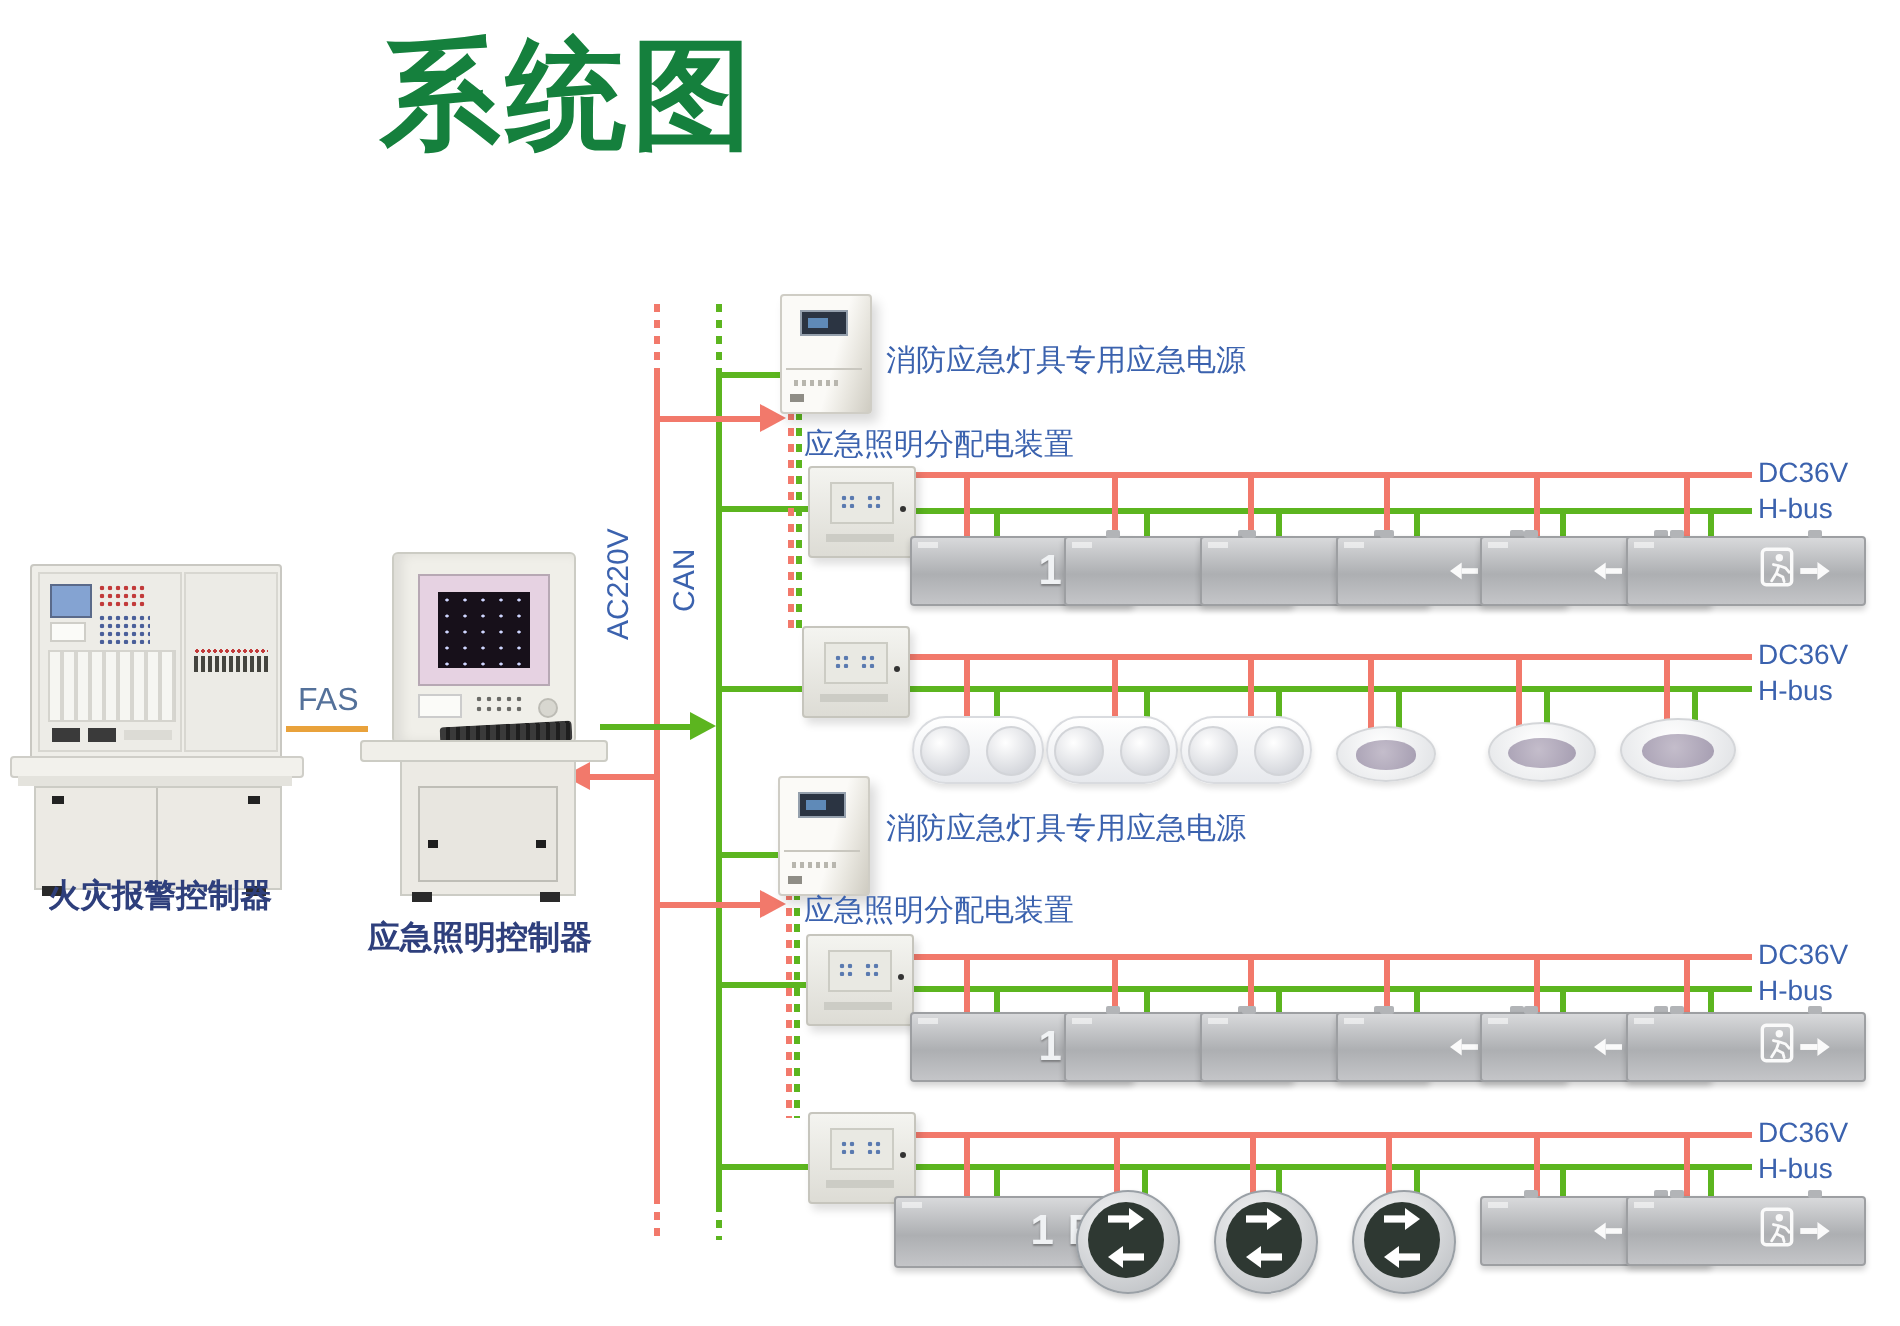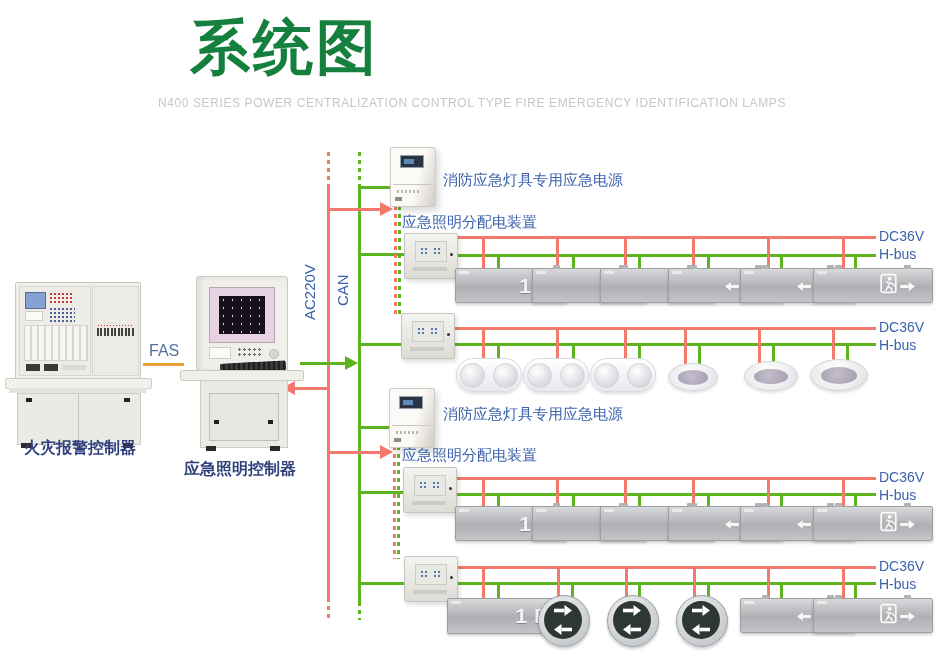--- a/index.html
+++ b/index.html
@@ -78,21 +78,20 @@
   .round-sign .face{position:absolute;left:5px;top:5px;width:38px;height:38px;border-radius:50%;background:#2e3832;
         display:flex;flex-direction:column;align-items:center;justify-content:center;gap:1px;}
 </style>
 </head>
 <body>
 
 <div id="stage">
 
   <div class="abs title-cn" style="left:190px;top:18px;">系统图</div>
   <div class="abs subtitle" style="left:142px;top:95px;">
-    <div>N400 SERIES POWER CENTRALIZATION CONTROL TYPE FIRE EMERGENCY IDENTIFICATION LAMPS</div>
   </div>
 
   <i class="ln dashv-red" style="left:327px;top:152px;height:34px;"></i>
   <i class="ln w3 red" style="left:327px;top:186px;height:412px;"></i>
   <i class="ln dashv-red" style="left:327px;top:598px;height:20px;"></i>
 
   <i class="ln dashv-green" style="left:358px;top:152px;height:34px;"></i>
   <i class="ln w3 green" style="left:358px;top:186px;height:416px;"></i>
   <i class="ln dashv-green" style="left:358px;top:602px;height:18px;"></i>
 

